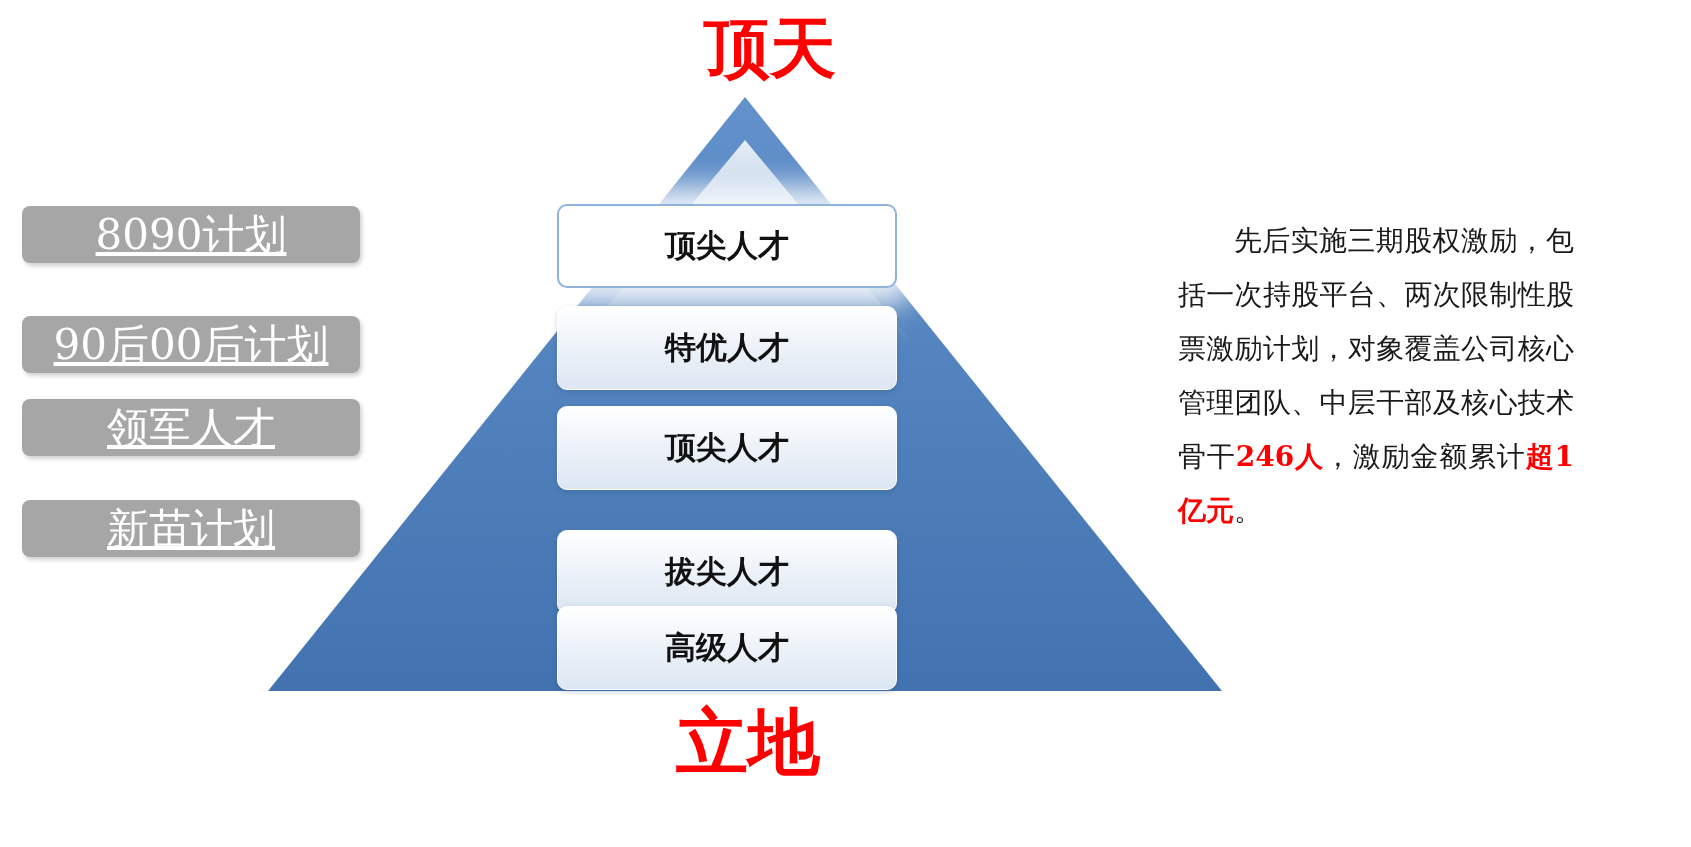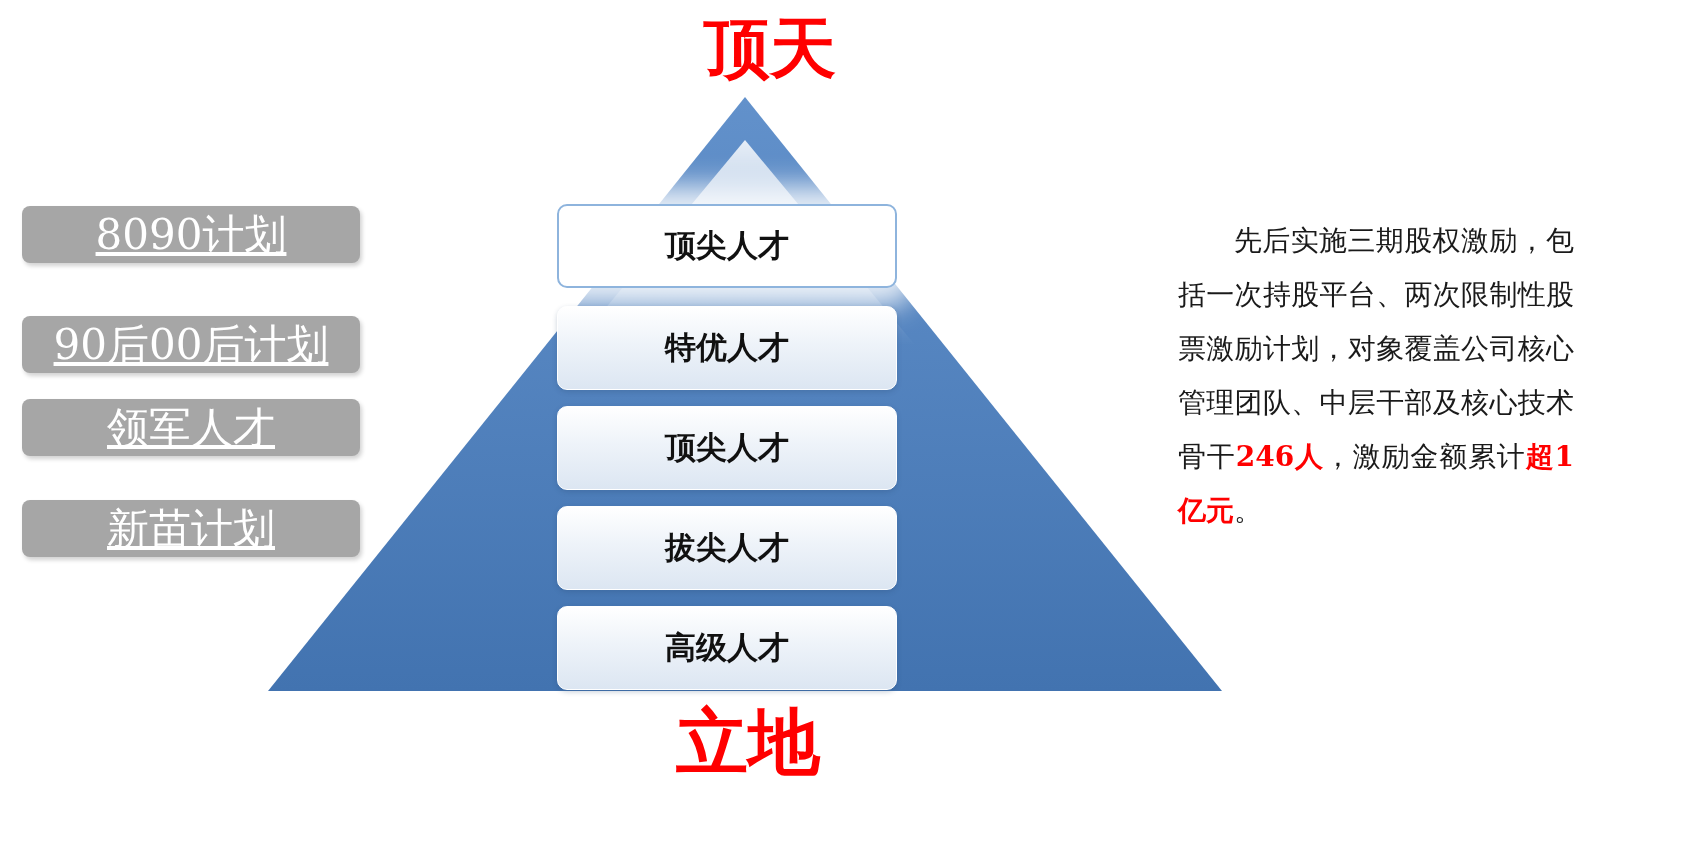--- a/index.html
+++ b/index.html
@@ -71,21 +71,21 @@
     box-shadow: 0 0 28px 18px rgba(255, 255, 255, 0.85);
   }
   .level-box.sub-level {
     background: linear-gradient(180deg, #ffffff 0%, #eef3f9 45%, var(--level-box-fill-bottom) 100%);
     border: 1px solid #ffffff;
     box-shadow: 0 2px 5px rgba(40, 70, 110, 0.25);
   }
   .lv-0 { top: 204px; }
   .lv-1 { top: 306px; }
   .lv-2 { top: 406px; }
-  .lv-3 { top: 506px; }
+  .lv-3 { top: 530px; }
   .lv-4 { top: 606px; text-align: right; }
 
   
   .plan-chip {
     position: absolute;
     left: 22px;
     width: 338px;
     height: 57px;
     background: var(--gray-button);
     border-radius: 8px;

